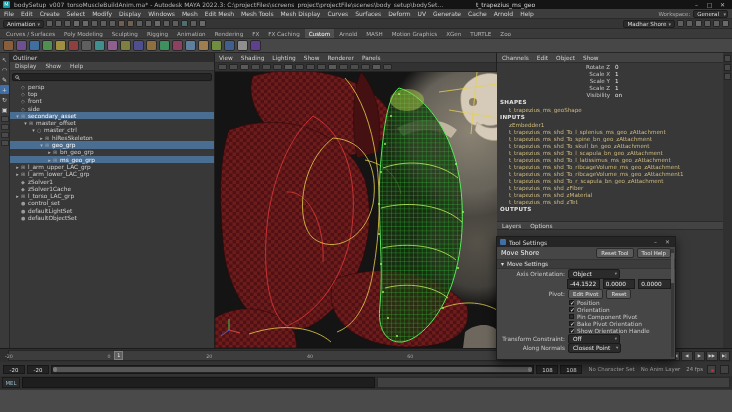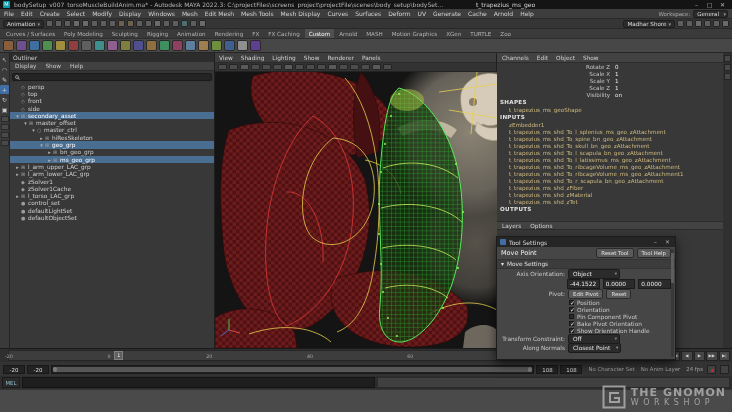--- a/index.html
+++ b/index.html
@@ -593,21 +593,21 @@
   </div>
 
   <div class="ts-win">
     <div class="ts-title">
       <span class="ts-wicon"></span>
       <span class="t">Tool Settings</span>
       <span class="ts-btn">–</span>
       <span class="ts-btn">✕</span>
     </div>
     <div class="ts-toolrow">
-      <span class="ts-toolname">Move Point</span>
+      <span class="ts-toolname">Move Shore</span>
       <span class="ts-pill">Reset Tool</span>
       <span class="ts-pill">Tool Help</span>
     </div>
     <div class="ts-section">
       <span>▾</span>
       <span>Move Settings</span>
     </div>
     <div class="ts-row">
       <span class="ts-label">Axis Orientation:</span>
       <span class="ts-dd">Object</span>
@@ -705,24 +705,14 @@
   <div class="band cmdline">
     <span class="cl-mode">MEL</span>
     <span class="cl-input"></span>
     <span class="cl-result"></span>
   </div>
 
   <div class="band helpline">
     <span></span>
   </div>
 
-  <div class="watermark">
-    <svg width="24" height="24" viewBox="0 0 24 24">
-      <rect x="1.5" y="1.5" width="21" height="21" fill="none" stroke="#d6d6d6" stroke-width="2"></rect>
-      <path d="M17 8 H8 V17 H17 V13 H12" fill="none" stroke="#d6d6d6" stroke-width="2"></path>
-    </svg>
-    <span class="wm-text">
-      <span class="wm-t1">THE GNOMON</span>
-      <span class="wm-t2">WORKSHOP</span>
-    </span>
-  </div>
 
 </div>
 
 </body></html>

